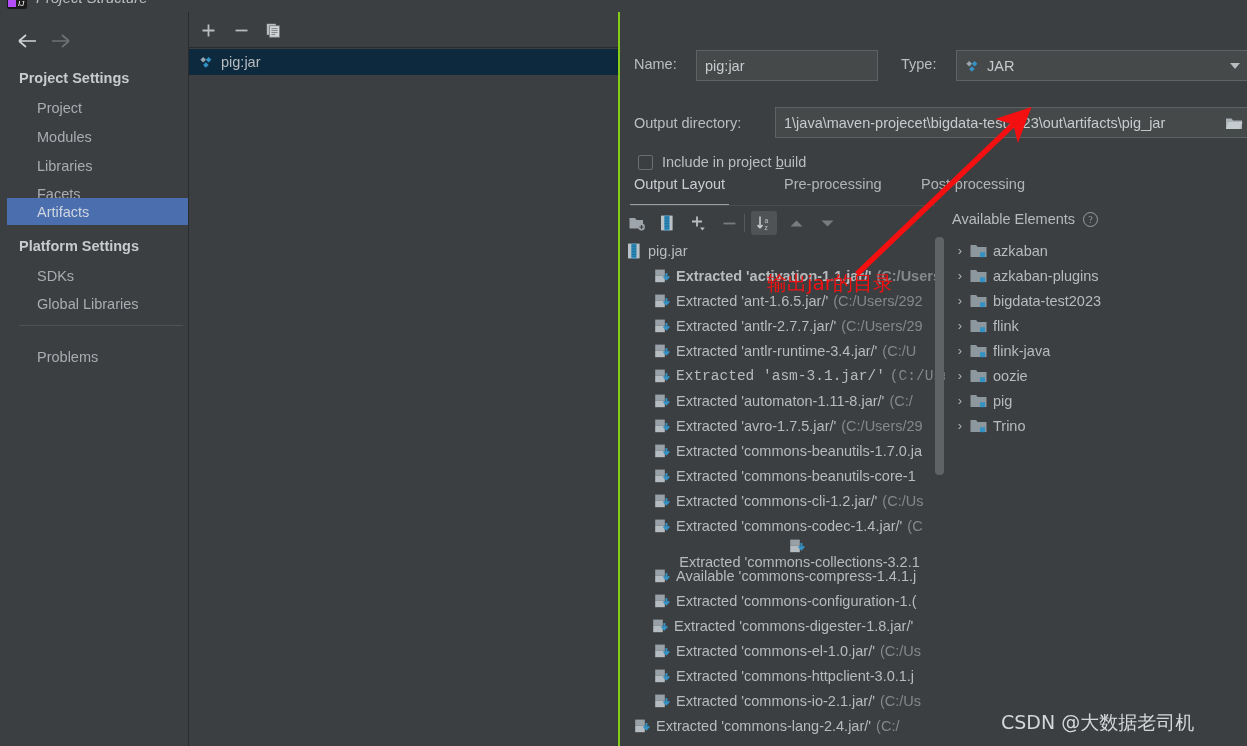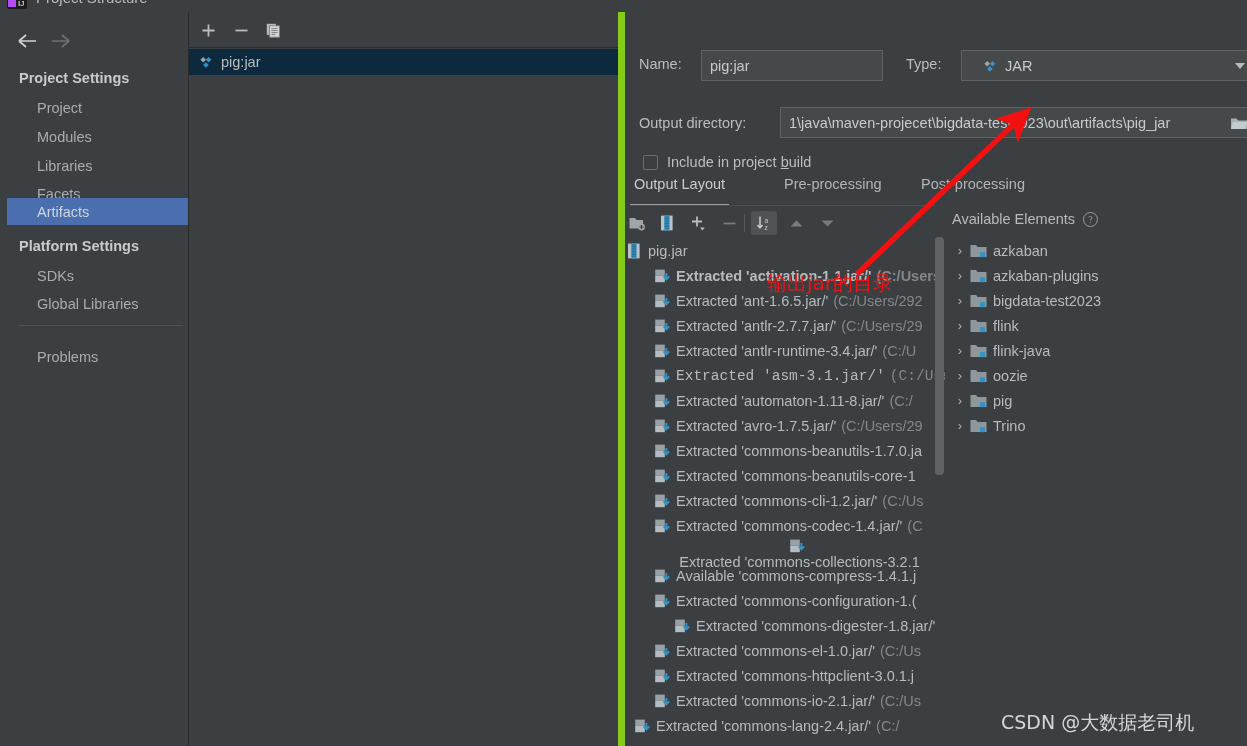--- a/index.html
+++ b/index.html
@@ -7,21 +7,21 @@
     width: 1247px; height: 746px;
     background: #3c3f41;
     font-family: "Liberation Sans", "DejaVu Sans", sans-serif;
     overflow: hidden;
   }
   #root { position: relative; width: 1247px; height: 746px; background: #3c3f41; }
 
   
   .titlebar {
     position: absolute; left: 0; top: 0; width: 1247px; height: 12px;
-    background: #3c3f41; overflow: hidden;
+    background: #3c3f41; overflow: hidden; font-style: italic;
   }
   .titlebar-icon {
     position: absolute; left: 6px; top: -12px; width: 22px; height: 22px;
   }
   .titlebar-text {
     position: absolute; left: 36px; top: -11px;
     font-size: 15px; color: #b9bcbf; white-space: nowrap;
   }
 
   
@@ -70,35 +70,35 @@
   .artifact-row {
     position: relative; height: 26px; display: flex; align-items: center;
     padding-left: 10px; font-size: 14.5px; color: #b8bbbd; white-space: nowrap;
   }
   .artifact-row.selected { background: #0d293e; }
   .jar-diamond { width: 14px; height: 14px; margin-right: 8px; flex: none; }
 
   
   .editor {
     position: absolute; left: 618px; top: 12px; width: 629px; height: 734px;
-    background: #3c3f41; border-left: 7px solid #84cc16;
+    background: #3c3f41; border-left: 2px solid #84cc16;
   }
   .field-label {
     position: absolute; font-size: 14.5px; color: #bbbec0; white-space: nowrap;
   }
   .text-input {
     position: absolute; background: #45494a; border: 1px solid #5e6264;
     color: #c8cbcd; font-size: 14.5px;
     display: flex; align-items: center; padding: 0 8px;
     white-space: nowrap; overflow: hidden;
   }
   .combo {
     position: absolute; background: #45494a; border: 1px solid #5e6264;
     color: #c8cbcd; font-size: 14.5px; display: flex; align-items: center;
-    padding: 0 21px;
+    padding: 0 8px;
   }
   .combo-arrow {
     position: absolute; right: 7px; top: 50%; transform: translateY(-50%);
     width: 0; height: 0; border-left: 5px solid transparent;
     border-right: 5px solid transparent; border-top: 6px solid #b9bcbf;
   }
   .browse-icon { position: absolute; right: 5px; top: 50%; transform: translateY(-50%); }
 
   .checkbox-row { position: absolute; display: flex; align-items: center; }
   .checkbox-box {
@@ -510,21 +510,21 @@
         <span class="txt">Available 'commons-compress-1.4.1.j</span>
       </div>
       <div class="ol-row" style="padding-left: 34px;">
         <svg class="ol-ico" viewBox="0 0 16 16">
           <path d="M1.2 1.6 h9.6 v6.2 h-9.6 Z" fill="#98a1a7"></path>
           <path d="M1.2 7.8 h9.6 v6.4 h-9.6 Z" fill="#b4bcc1"></path>
           <path d="M12.4 5 v5.4 M9.6 8.4 L12.4 11.4 L15.2 8.4" stroke="#3592c4" stroke-width="2" fill="none"></path>
         </svg>
         <span class="txt">Extracted 'commons-configuration-1.(</span>
       </div>
-      <div class="ol-row" style="padding-left: 54px;">
+      <div class="ol-row" style="padding-left: 32px;">
         <svg class="ol-ico" viewBox="0 0 16 16">
           <path d="M1.2 1.6 h9.6 v6.2 h-9.6 Z" fill="#98a1a7"></path>
           <path d="M1.2 7.8 h9.6 v6.4 h-9.6 Z" fill="#b4bcc1"></path>
           <path d="M12.4 5 v5.4 M9.6 8.4 L12.4 11.4 L15.2 8.4" stroke="#3592c4" stroke-width="2" fill="none"></path>
         </svg>
         <span class="txt">Extracted 'commons-digester-1.8.jar/'</span>
       </div>
       <div class="ol-row" style="padding-left: 34px;">
         <svg class="ol-ico" viewBox="0 0 16 16">
           <path d="M1.2 1.6 h9.6 v6.2 h-9.6 Z" fill="#98a1a7"></path>

